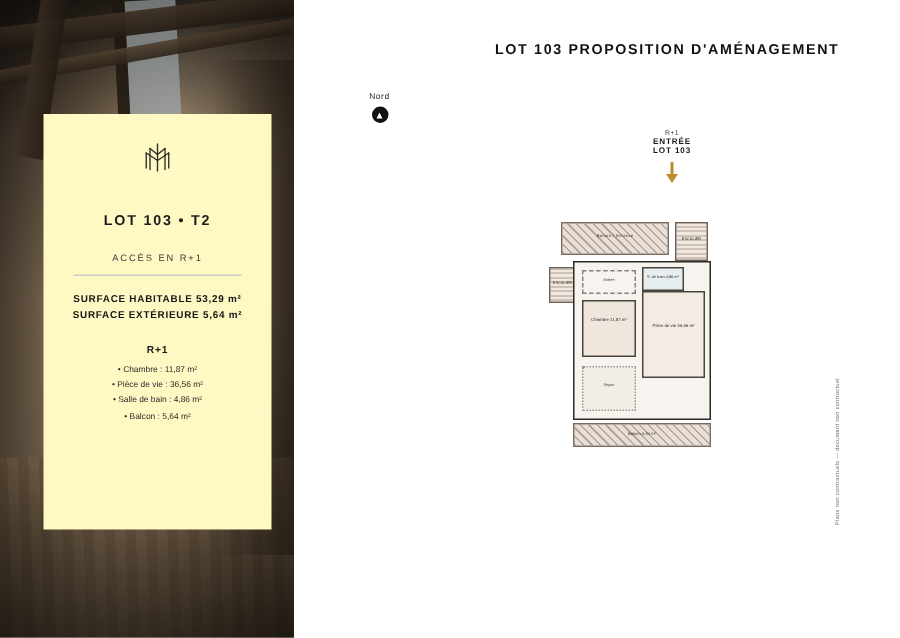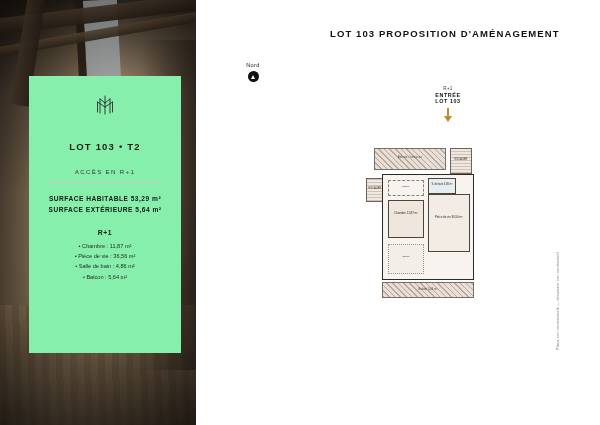--- a/index.html
+++ b/index.html
@@ -80,21 +80,21 @@
     background: radial-gradient(ellipse at 50% 45%, rgba(0,0,0,0) 30%, rgba(0,0,0,0.45) 100%);
   }
 
   
   #lot-card {
     position: absolute;
     left: 29px;
     top: 76px;
     width: 152px;
     height: 277px;
-    background: #86efac;
+    background: #fef9c3;
     box-shadow: 0 0 0 0 rgba(0,0,0,0);
   }
   #card-logo {
     width: 100%;
     text-align: center;
     margin-top: 18px;
     font-size: 15px;
     letter-spacing: 1px;
     color: #2b2b2b;
     line-height: 1;

